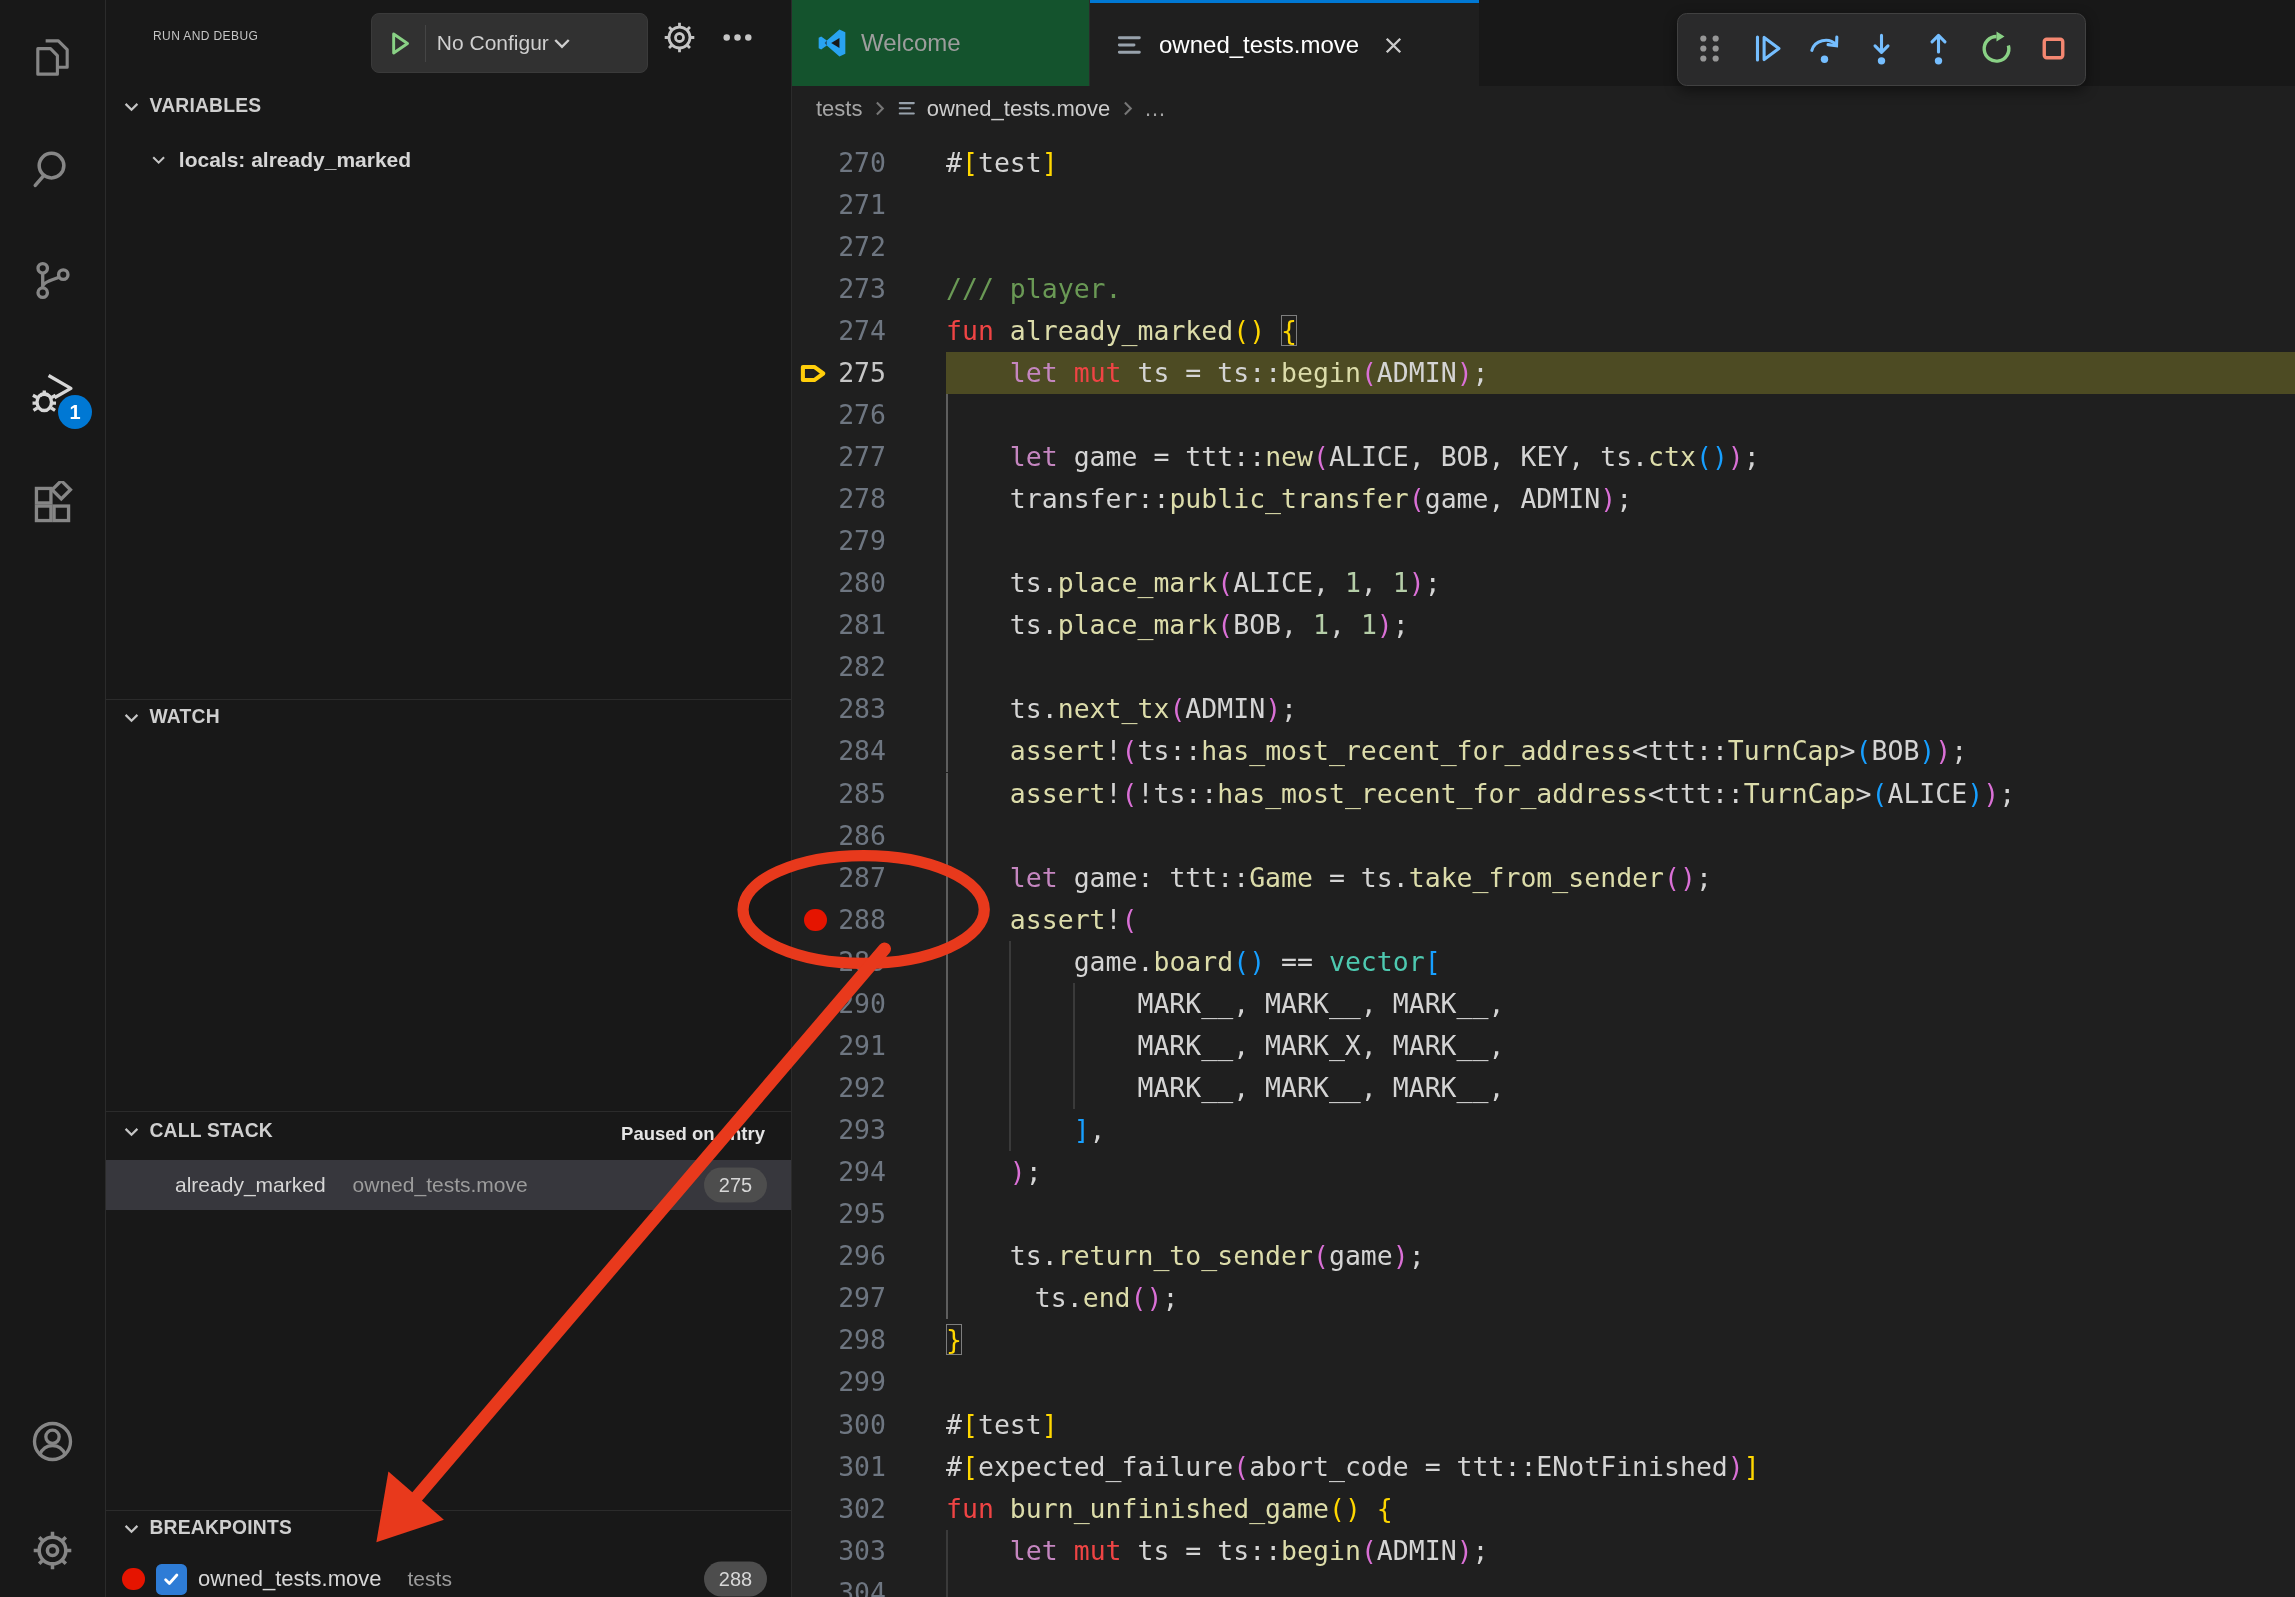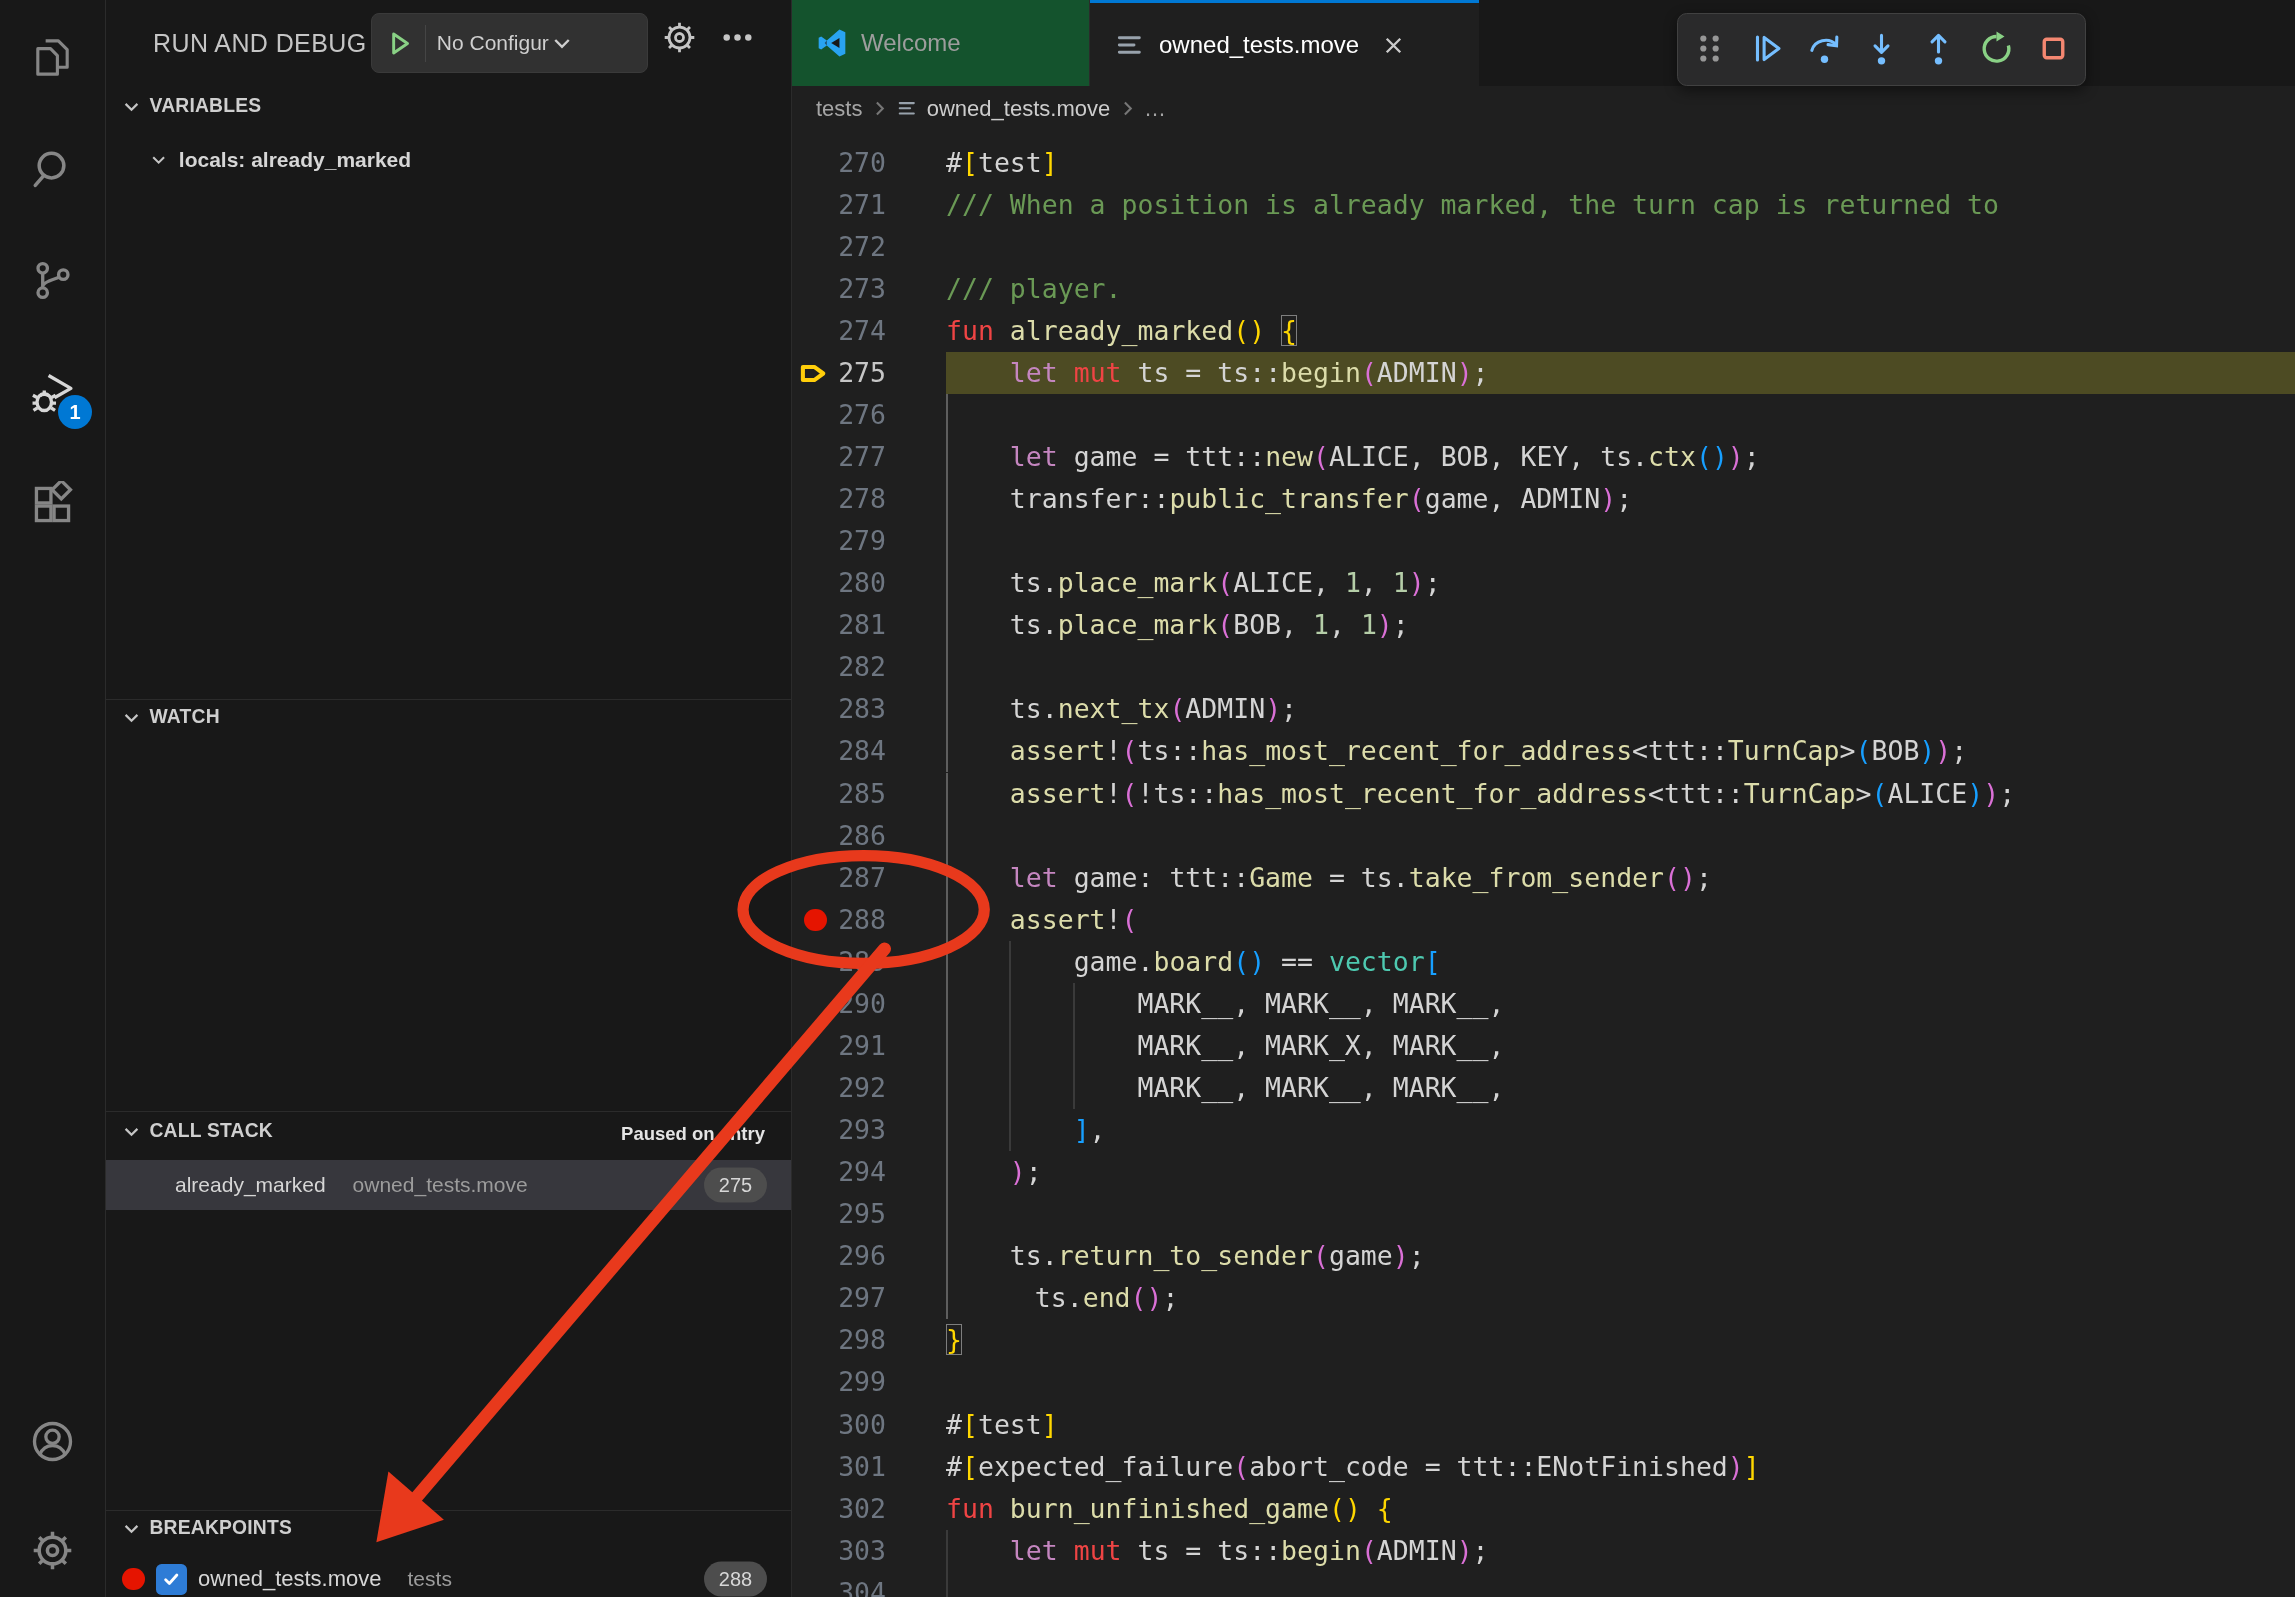--- a/index.html
+++ b/index.html
@@ -8,21 +8,21 @@
   
   .activitybar{position:absolute;left:0;top:0;width:105px;height:100%;background:#181818;border-right:0.8px solid #2b2b2b;}
   .ab-item{position:absolute;left:0;width:105px;height:95px;display:flex;align-items:center;justify-content:center;color:#868686;cursor:pointer;}
   .ab-item.active{color:#d7d7d7;}
   .ab-item svg{width:47px;height:47px;}
   .ab-badge{position:absolute;right:13px;bottom:13px;min-width:34px;height:34px;border-radius:17px;background:#0078d4;color:#fff;
     font-size:20px;font-weight:700;display:flex;align-items:center;justify-content:center;}
 
   
   .sidebar{position:absolute;left:106px;top:0;width:685px;height:100%;background:#181818;border-right:0.8px solid #2b2b2b;}
-  .sb-title{position:absolute;left:47px;top:29px;font-size:25px;color:#c5c5c5;letter-spacing:0.4px;white-space:nowrap;}
+  .sb-title{position:absolute;left:47px;top:29px;font-size:12px;color:#c5c5c5;letter-spacing:0.4px;white-space:nowrap;}
   .run-dd{position:absolute;left:265px;top:13px;width:275px;height:58px;background:#313131;border:0.8px solid #3a3a3a;border-radius:8px;
     display:flex;align-items:center;cursor:pointer;}
   .run-dd .play{width:35px;height:35px;margin-left:9.7px;flex:0 0 auto;}
   .run-dd .dd-sep{width:0.8px;height:37px;background:#454545;margin-left:8px;}
   .run-dd .dd-label{margin-left:11.3px;font-size:21px;color:#cfcfcf;white-space:nowrap;overflow:hidden;max-width:161px;}
   .run-dd .chev{width:24px;height:24px;margin-left:1.6px;color:#cfcfcf;flex:0 0 auto;}
   .sb-gear{position:absolute;left:555px;top:18.5px;width:37px;height:37px;color:#c5c5c5;cursor:pointer;}
   .sb-more{position:absolute;left:613px;top:18.5px;width:37px;height:37px;color:#c5c5c5;cursor:pointer;display:flex;align-items:center;justify-content:center;}
 
   .sect-sep{position:absolute;left:0;width:100%;height:0.8px;background:#2b2b2b;}
@@ -304,21 +304,20 @@
         </div>
       </div>
 
     <div id="codeArea">
         <div class="code-row" style="top: 142px; height: 42px;">
           <span class="ln" style="line-height: 42px;">270</span>
           <span class="codetxt" style="line-height: 42px;"><span class="pln">#</span><span class="b1">[</span><span class="pln">test</span><span class="b1">]</span></span>
         </div>
         <div class="code-row" style="top: 184px; height: 42px;">
           <span class="ln" style="line-height: 42px;">271</span>
-          <span class="codetxt" style="line-height: 42px;"><span class="com">/// When a position is already marked, the turn cap is returned to</span></span>
         </div>
         <div class="code-row" style="top: 226px; height: 42px;">
           <span class="ln" style="line-height: 42px;">272</span>
         </div>
         <div class="code-row" style="top: 268px; height: 42px;">
           <span class="ln" style="line-height: 42px;">273</span>
           <span class="codetxt" style="line-height: 42px; text-align: right;"><span class="com">/// player.</span></span>
         </div>
         <div class="code-row" style="top: 310px; height: 42px;">
           <span class="ln" style="line-height: 42px;">274</span>

